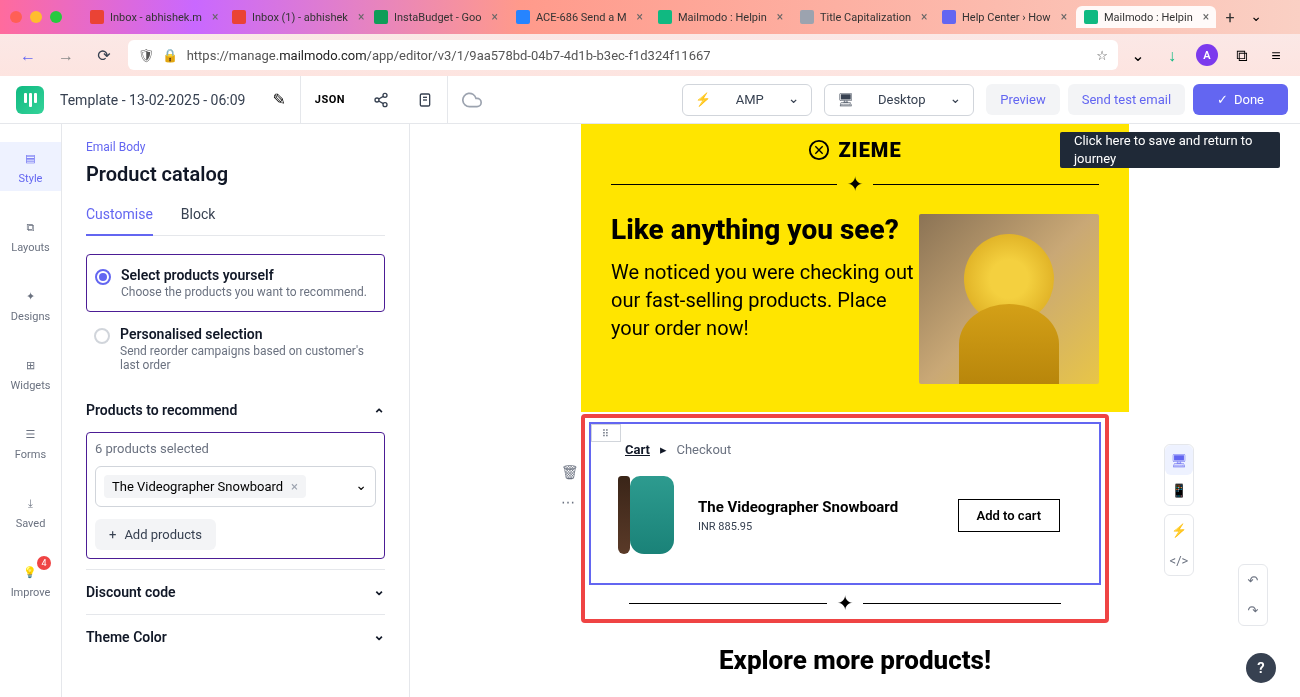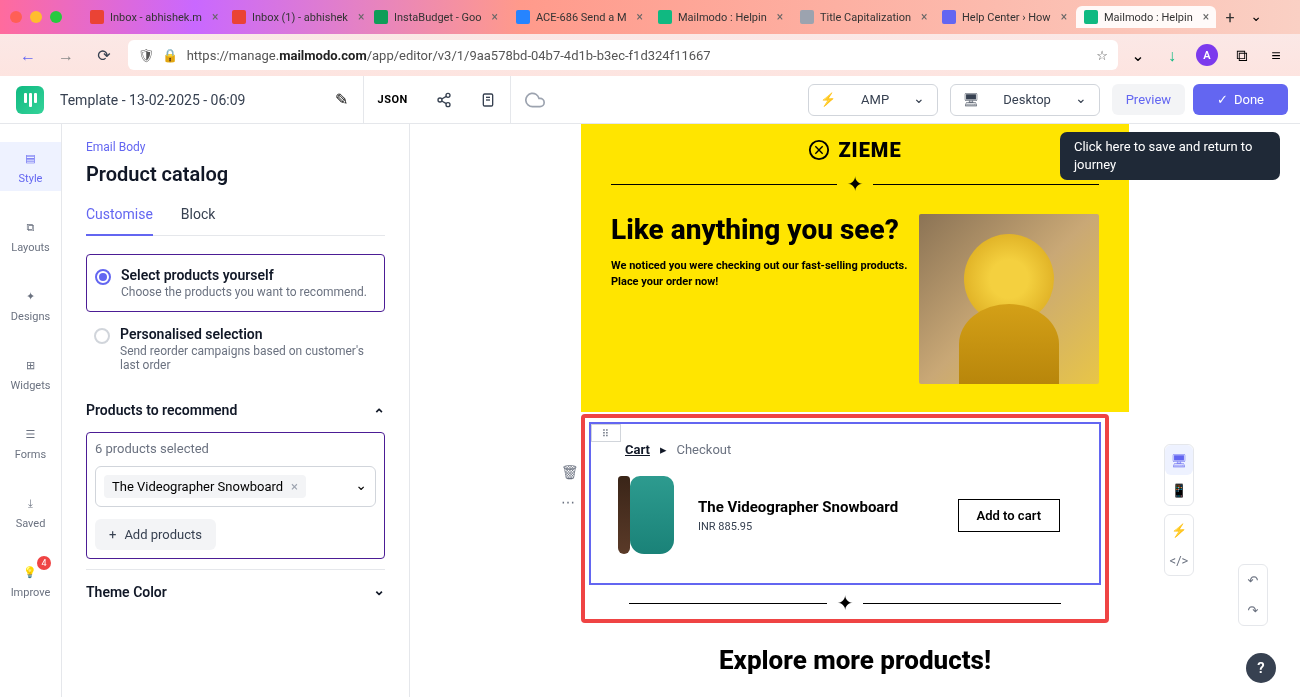--- a/index.html
+++ b/index.html
@@ -19,21 +19,21 @@
 .tab .close-x { font-size: 12px; color: #666; margin-left: 4px; flex-shrink: 0; }
 .tab-add { width: 24px; height: 24px; display: flex; align-items: center; justify-content: center; color: #333; font-size: 16px; }
 .tab-dropdown { width: 24px; height: 24px; display: flex; align-items: center; justify-content: center; }
 
 
 .url-bar { height: 42px; background: linear-gradient(180deg, #fbe8e6 0%, #fde4e0 100%); display: flex; align-items: center; padding: 0 14px; gap: 10px; }
 .nav-btn { width: 28px; height: 28px; display: flex; align-items: center; justify-content: center; color: #888; }
 .nav-btn.active-nav { color: #6366f1; }
 .url-input { flex: 1; height: 30px; background: #fff; border-radius: 6px; display: flex; align-items: center; padding: 0 10px; gap: 8px; font-size: 13px; color: #555; }
 .url-text { flex: 1; }
-.url-text .bold { color: #222; font-weight: 700; }
+.url-text .bold { color: #222; font-weight: 400; }
 .toolbar-icons { display: flex; gap: 14px; align-items: center; }
 .toolbar-icon { width: 20px; height: 20px; display: flex; align-items: center; justify-content: center; }
 .avatar-circle { width: 22px; height: 22px; border-radius: 50%; background: #7c3aed; color: #fff; font-size: 11px; display: flex; align-items: center; justify-content: center; font-weight: 600; }
 
 
 .app-header { height: 48px; border-bottom: 1px solid #e5e7eb; display: flex; align-items: center; }
 .logo { width: 28px; height: 28px; border-radius: 6px; background: linear-gradient(135deg, #10b981, #34d399); margin: 0 16px; display: flex; align-items: center; justify-content: center; }
 .logo-bars { display: flex; gap: 2px; }
 .logo-bars span { width: 3px; background: #fff; border-radius: 1px; }
 .template-name { font-size: 14px; color: #374151; flex: 1; padding-right: 12px; }
@@ -84,21 +84,21 @@
 .email-preview { width: 548px; margin: 0 auto; }
 .hero { background: #ffe500; padding: 8px 30px 28px; position: relative; }
 .brand { display: flex; align-items: center; justify-content: center; gap: 8px; padding: 6px 0 2px; font-weight: 900; font-size: 20px; letter-spacing: 1px; }
 .brand-icon { width: 22px; height: 22px; }
 .divider-line { display: flex; align-items: center; gap: 10px; margin: 8px 0 18px; }
 .divider-line .line { flex: 1; height: 1px; background: #000; }
 .divider-star { font-size: 20px; }
 .hero-content { display: flex; gap: 4px; align-items: flex-start; }
 .hero-text { flex: 1; }
 .hero-title { font-size: 28px; font-weight: 800; line-height: 1.15; margin-bottom: 12px; }
-.hero-desc { font-size: 11px; line-height: 1.4; font-weight: bold; }
+.hero-desc { font-size: 20px; line-height: 1.4; }
 .hero-img { width: 180px; height: 170px; background: linear-gradient(135deg, #8b7355 0%, #c9a876 50%, #e8c547 100%); border-radius: 2px; position: relative; overflow: hidden; }
 .hero-img::before { content: ''; position: absolute; width: 90px; height: 90px; border-radius: 50%; background: radial-gradient(circle, #f4d03f 30%, #d4a017 100%); top: 20px; left: 45px; }
 .hero-img::after { content: ''; position: absolute; width: 100px; height: 80px; background: linear-gradient(180deg, #d4a017 0%, #b8860b 100%); bottom: 0; left: 40px; border-radius: 50% 50% 0 0; }
 
 .cart-block-wrap { border: 4px solid #ef4444; border-radius: 4px; margin: 2px 20px 0 0; padding: 4px; position: relative; }
 .cart-block { border: 2px solid #6366f1; background: #fff; padding: 0; position: relative; }
 .drag-handle { position: absolute; top: 0; left: 0; width: 30px; height: 18px; border: 1px solid #d1d5db; background: #fff; display: flex; align-items: center; justify-content: center; font-size: 10px; letter-spacing: 1px; color: #6b7280; }
 .block-tools-left { position: absolute; left: -30px; top: 40px; display: flex; flex-direction: column; gap: 14px; }
 .block-tools-left .tool { color: #6b7280; font-size: 14px; }
 .cart-inner { padding: 18px 34px 24px; }
@@ -119,21 +119,21 @@
 .explore-title { text-align: center; font-size: 26px; font-weight: 800; margin-top: 22px; }
 
 
 .float-right-tools { position: absolute; top: 320px; right: 106px; width: 30px; background: #fff; border: 1px solid #e5e7eb; border-radius: 6px; display: flex; flex-direction: column; }
 .float-tool { height: 30px; display: flex; align-items: center; justify-content: center; color: #6b7280; font-size: 13px; }
 .float-tool.active { background: #eef2ff; color: #6366f1; border-radius: 6px; }
 .float-right-tools2 { position: absolute; top: 390px; right: 106px; width: 30px; background: #fff; border: 1px solid #e5e7eb; border-radius: 6px; display: flex; flex-direction: column; }
 .undo-redo { position: absolute; top: 440px; right: 32px; width: 30px; background: #fff; border: 1px solid #e5e7eb; border-radius: 6px; display: flex; flex-direction: column; }
 
 
-.tooltip { position: absolute; top: 132px; right: 20px; background: #1f2937; color: #fff; padding: 6px 14px; font-size: 13px; border-radius: 7px; max-width: 220px; line-height: 1.4; z-index: 100; }
+.tooltip { position: absolute; top: 132px; right: 20px; background: #1f2937; color: #fff; padding: 0 14px; font-size: 13px; border-radius: 2px; max-width: 220px; line-height: 1.4; z-index: 100; }
 
 
 .help-btn { position: absolute; bottom: 14px; right: 24px; width: 30px; height: 30px; border-radius: 50%; background: #374151; color: #fff; display: flex; align-items: center; justify-content: center; font-size: 15px; font-weight: 600; }
 
 
 .chev-down::after { content: '⌄'; font-size: 14px; position: relative; top: -2px; }
 .chev-up::after { content: '⌃'; font-size: 14px; position: relative; top: 4px; }
 </style>
 </head>
 <body>
@@ -250,20 +250,21 @@
       <span>⚡</span>
       <span>AMP</span>
       <span class="chev-down"></span>
     </div>
   <div class="desktop-select">
       <span>🖥</span>
       <span>Desktop</span>
       <span class="chev-down"></span>
     </div>
   <div class="preview-btn">Preview</div>
+  <div class="send-test-btn">Send test email</div>
   <div class="done-btn">
       <span>✓</span>
       <span>Done</span>
     </div>
 </div>
 
 <div class="tooltip">Click here to save and return to journey</div>
 
 <div class="main">
 
@@ -338,20 +339,24 @@
           <span class="chip-x">×</span>
         </div>
         <span class="chev-down"></span>
       </div>
       <div class="add-products-btn">
         <span>+</span>
         <span>Add products</span>
       </div>
     </div>
 
+    <div class="section-header">
+      <span>Discount code</span>
+      <span class="chev-down"></span>
+    </div>
     <div class="section-header">
       <span>Theme Color</span>
       <span class="chev-down"></span>
     </div>
   </div>
 
   <div class="canvas">
     <div class="email-preview">
       <div class="hero">
         <div class="brand">

